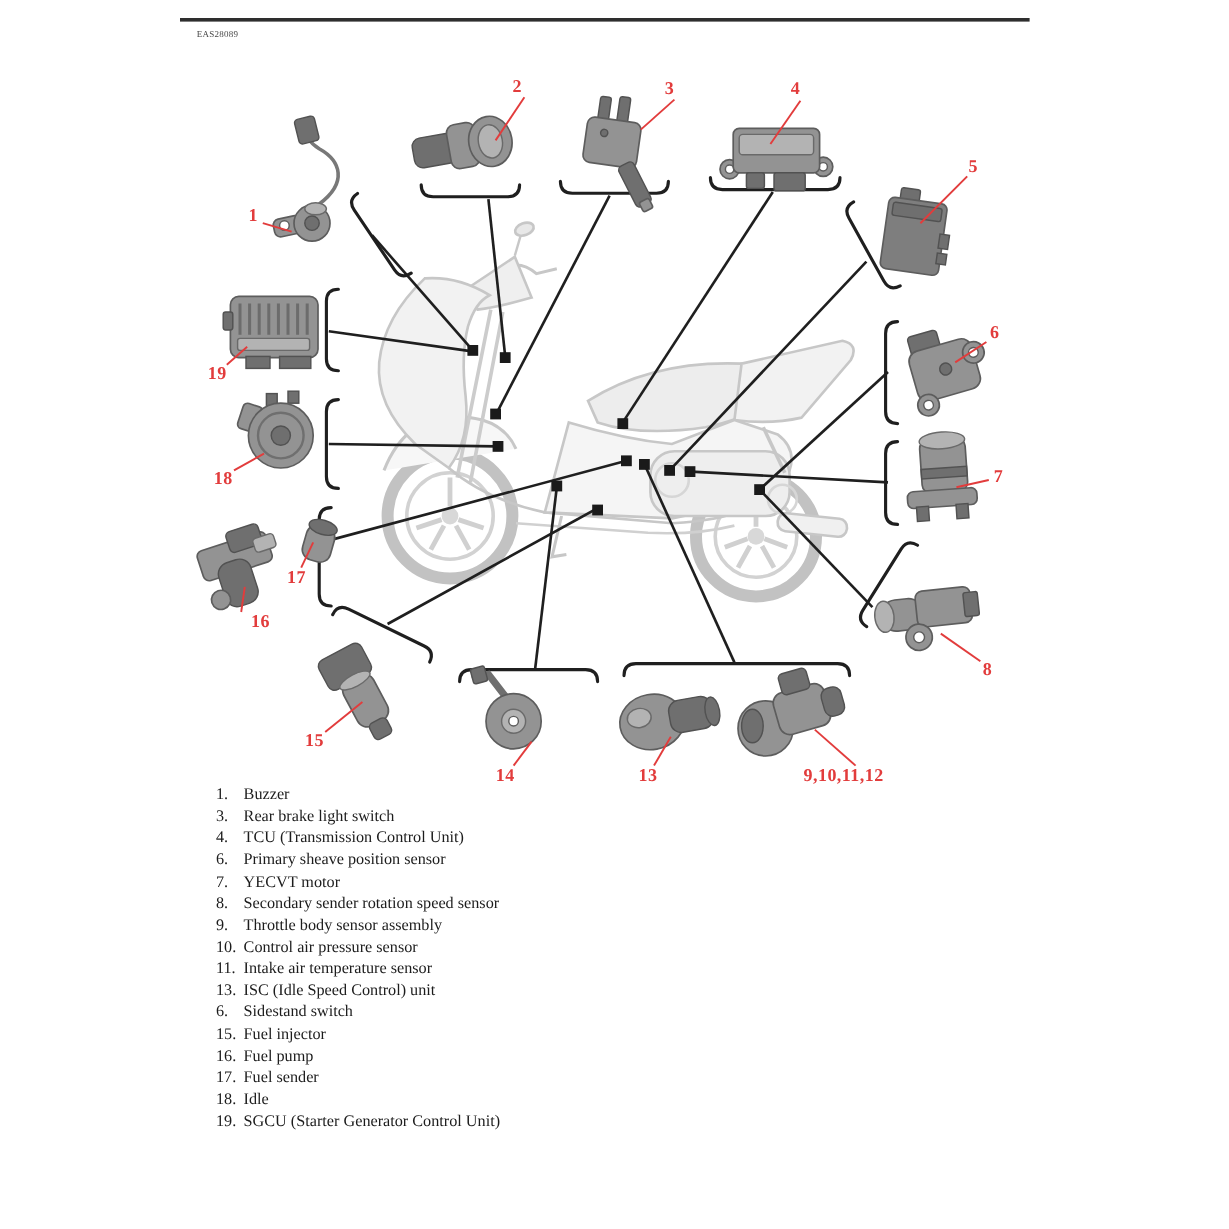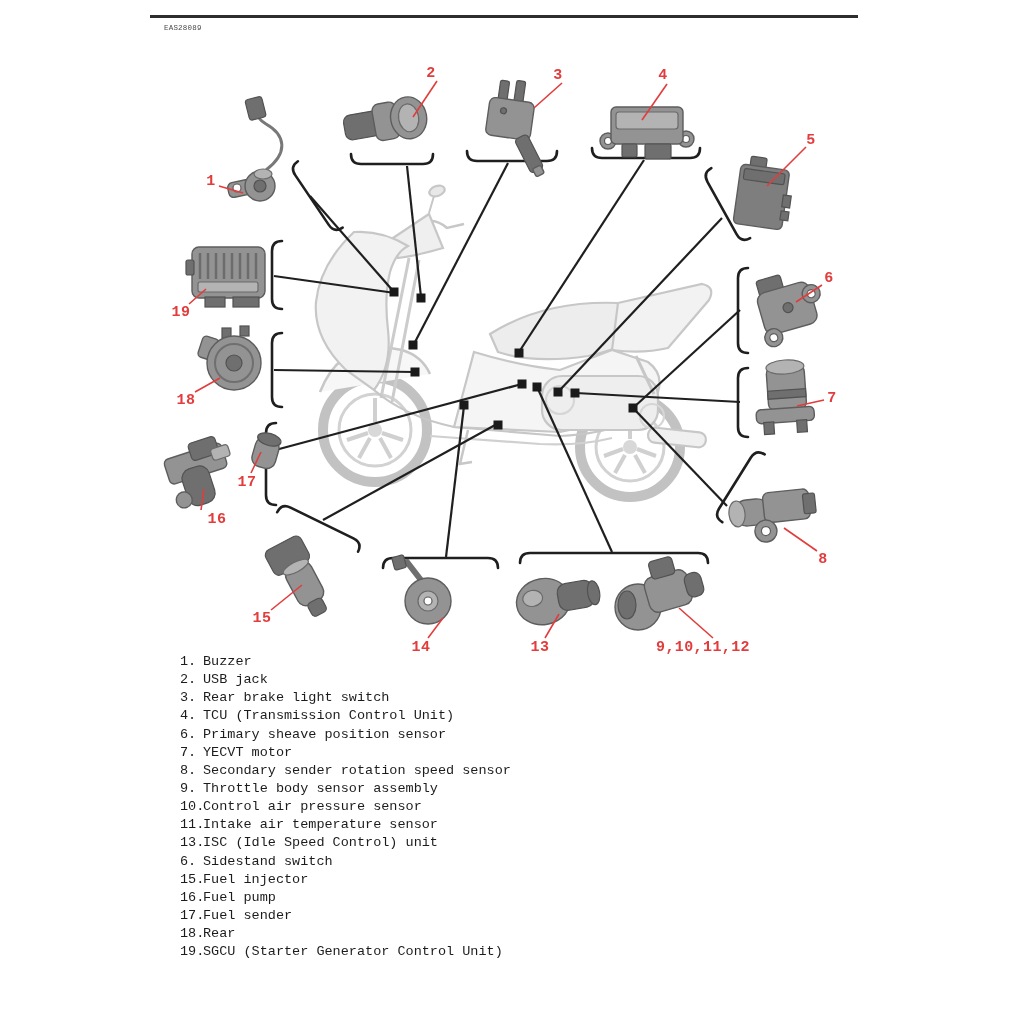--- a/index.html
+++ b/index.html
@@ -1,21 +1,21 @@
 <!DOCTYPE html>
 <html style="--accent-red: #e23c3c; --line-black: #1f1f1f; --part-gray: #939393; --bike-gray: #c7c7c7;"><head>
 <meta charset="utf-8">
 <style>
   :root{
     --accent-red:#e23c3c;
     --line-black:#1f1f1f;
   }
   html,body{margin:0;padding:0;background:#ffffff;}
   .page{position:relative;width:1008px;height:1024px;background:#ffffff;overflow:hidden;
-        font-family:Liberation Mono, monospace;}
+        font-family:Liberation Serif, serif;}
   .rule{position:absolute;left:150px;top:15px;width:708px;height:3px;background:#2e2e2e;}
   .code{position:absolute;left:164px;top:24px;font-size:7.5px;color:#4a4a4a;letter-spacing:.2px;}
   .title{position:absolute;left:163px;top:34px;margin:0;font-size:19px;font-weight:bold;
          letter-spacing:.4px;color:#0d0d0d;}
   .diagram{position:absolute;left:0;top:0;width:1024px;height:1024px;}
   .diagram svg{position:absolute;left:0;top:0;}
   .callout{position:absolute;transform:translate(-50%,-50%);font-weight:bold;font-size:15px;
            color:var(--accent-red);letter-spacing:.4px;white-space:nowrap;}
   .legend{position:absolute;left:180px;top:653px;margin:0;padding:0;list-style:none;
           font-size:13.5px;color:#1c1c1c;}
@@ -300,31 +300,30 @@
     <div class="callout" style="left:421px;top:647px;">14</div>
     <div class="callout" style="left:262px;top:618px;">15</div>
     <div class="callout" style="left:197px;top:519px;margin-left:20px;">16</div>
     <div class="callout" style="left:247px;top:482px;">17</div>
     <div class="callout" style="left:186px;top:400px;">18</div>
     <div class="callout" style="left:181px;top:312px;">19</div>
   </div>
 
   <ol class="legend">
     <li><span class="num">1.</span><span>Buzzer</span></li>
-    <li><span class="num">2.</span><span>USB jack</span></li>
     <li><span class="num">3.</span><span>Rear brake light switch</span></li>
     <li><span class="num">4.</span><span>TCU (Transmission Control Unit)</span></li>
     <li><span class="num">6.</span><span>Primary sheave position sensor</span></li>
     <li><span class="num">7.</span><span>YECVT motor</span></li>
     <li><span class="num">8.</span><span>Secondary sender rotation speed sensor</span></li>
     <li><span class="num">9.</span><span>Throttle body sensor assembly</span></li>
     <li><span class="num">10.</span><span>Control air pressure sensor</span></li>
     <li><span class="num">11.</span><span>Intake air temperature sensor</span></li>
     <li><span class="num">13.</span><span>ISC (Idle Speed Control) unit</span></li>
     <li><span class="num">6.</span><span>Sidestand switch</span></li>
     <li><span class="num">15.</span><span>Fuel injector</span></li>
     <li><span class="num">16.</span><span>Fuel pump</span></li>
     <li><span class="num">17.</span><span>Fuel sender</span></li>
-    <li><span class="num">18.</span><span>Rear</span></li>
+    <li><span class="num">18.</span><span>Idle</span></li>
     <li><span class="num">19.</span><span>SGCU (Starter Generator Control Unit)</span></li>
   </ol>
 
 </div>
 
 </body></html>

